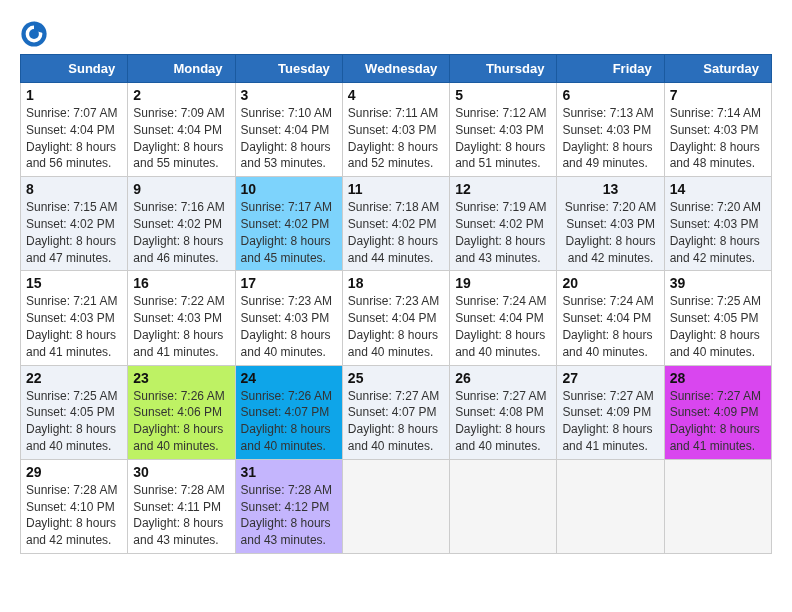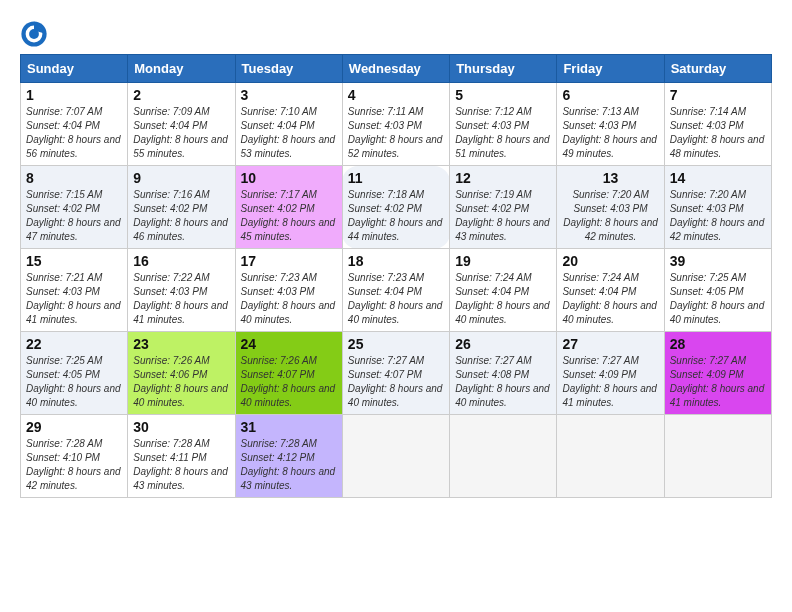--- a/index.html
+++ b/index.html
@@ -46,22 +46,22 @@
       font-weight: bold;
     }
     .calendar {
       width: 100%;
       border-collapse: collapse;
       font-size: 11px;
     }
     .calendar th {
       background: #2a6ebb;
       color: #fff;
-      text-align: left;
-      padding: 6px 6px;
+      text-align: right;
+      padding: 6px 12px;
       font-size: 13px;
       font-weight: bold;
       border: 1px solid #1a5aa0;
     }
     .calendar td {
       border: 1px solid #ccc;
       vertical-align: top;
       padding: 4px 5px;
       width: 107px;
       min-height: 80px;
@@ -74,24 +74,23 @@
       background: #fff;
     }
     .day-number {
       font-size: 14px;
       font-weight: bold;
       color: #111;
       display: block;
       margin-bottom: 2px;
     }
     .day-info {
-      font-size: 10px;
+      font-size: 12px;
       color: #333;
       line-height: 1.4;
-      font-style: italic;
     }
     td.empty {
       background: #f5f5f5 !important;
     }
   </style>
 </head>
 <body>
 
 <div class="header">
   <div class="logo">
@@ -157,25 +156,25 @@
       </tr>
       <tr>
         <td style="background: rgb(238, 242, 248);">
         <span class="day-number">8</span>
         <span class="day-info">Sunrise: 7:15 AM<br>Sunset: 4:02 PM<br>Daylight: 8 hours and 47 minutes.</span>
       </td>
         <td style="background: rgb(238, 242, 248);">
         <span class="day-number">9</span>
         <span class="day-info">Sunrise: 7:16 AM<br>Sunset: 4:02 PM<br>Daylight: 8 hours and 46 minutes.</span>
       </td>
-        <td style="background: #f0abfc;">
+        <td style="background: #7dd3fc;">
         <span class="day-number">10</span>
         <span class="day-info">Sunrise: 7:17 AM<br>Sunset: 4:02 PM<br>Daylight: 8 hours and 45 minutes.</span>
       </td>
-        <td style="background: rgb(238, 242, 248); border-radius: 16px;">
+        <td style="background: rgb(238, 242, 248);">
         <span class="day-number">11</span>
         <span class="day-info">Sunrise: 7:18 AM<br>Sunset: 4:02 PM<br>Daylight: 8 hours and 44 minutes.</span>
       </td>
         <td style="background: rgb(238, 242, 248);">
         <span class="day-number">12</span>
         <span class="day-info">Sunrise: 7:19 AM<br>Sunset: 4:02 PM<br>Daylight: 8 hours and 43 minutes.</span>
       </td>
         <td style="background: rgb(238, 242, 248); text-align: center;">
         <span class="day-number">13</span>
         <span class="day-info">Sunrise: 7:20 AM<br>Sunset: 4:03 PM<br>Daylight: 8 hours and 42 minutes.</span>
@@ -217,21 +216,21 @@
       </tr>
       <tr>
         <td style="background: rgb(238, 242, 248);">
         <span class="day-number">22</span>
         <span class="day-info">Sunrise: 7:25 AM<br>Sunset: 4:05 PM<br>Daylight: 8 hours and 40 minutes.</span>
       </td>
         <td style="background: #bef264;">
         <span class="day-number">23</span>
         <span class="day-info">Sunrise: 7:26 AM<br>Sunset: 4:06 PM<br>Daylight: 8 hours and 40 minutes.</span>
       </td>
-        <td style="background: #84cc16; margin-top: 20px;">
+        <td style="background: #0ea5e9; margin-top: 20px;">
         <span class="day-number">24</span>
         <span class="day-info">Sunrise: 7:26 AM<br>Sunset: 4:07 PM<br>Daylight: 8 hours and 40 minutes.</span>
       </td>
         <td style="background: rgb(238, 242, 248);">
         <span class="day-number">25</span>
         <span class="day-info">Sunrise: 7:27 AM<br>Sunset: 4:07 PM<br>Daylight: 8 hours and 40 minutes.</span>
       </td>
         <td style="background: rgb(238, 242, 248);">
         <span class="day-number">26</span>
         <span class="day-info">Sunrise: 7:27 AM<br>Sunset: 4:08 PM<br>Daylight: 8 hours and 40 minutes.</span>

